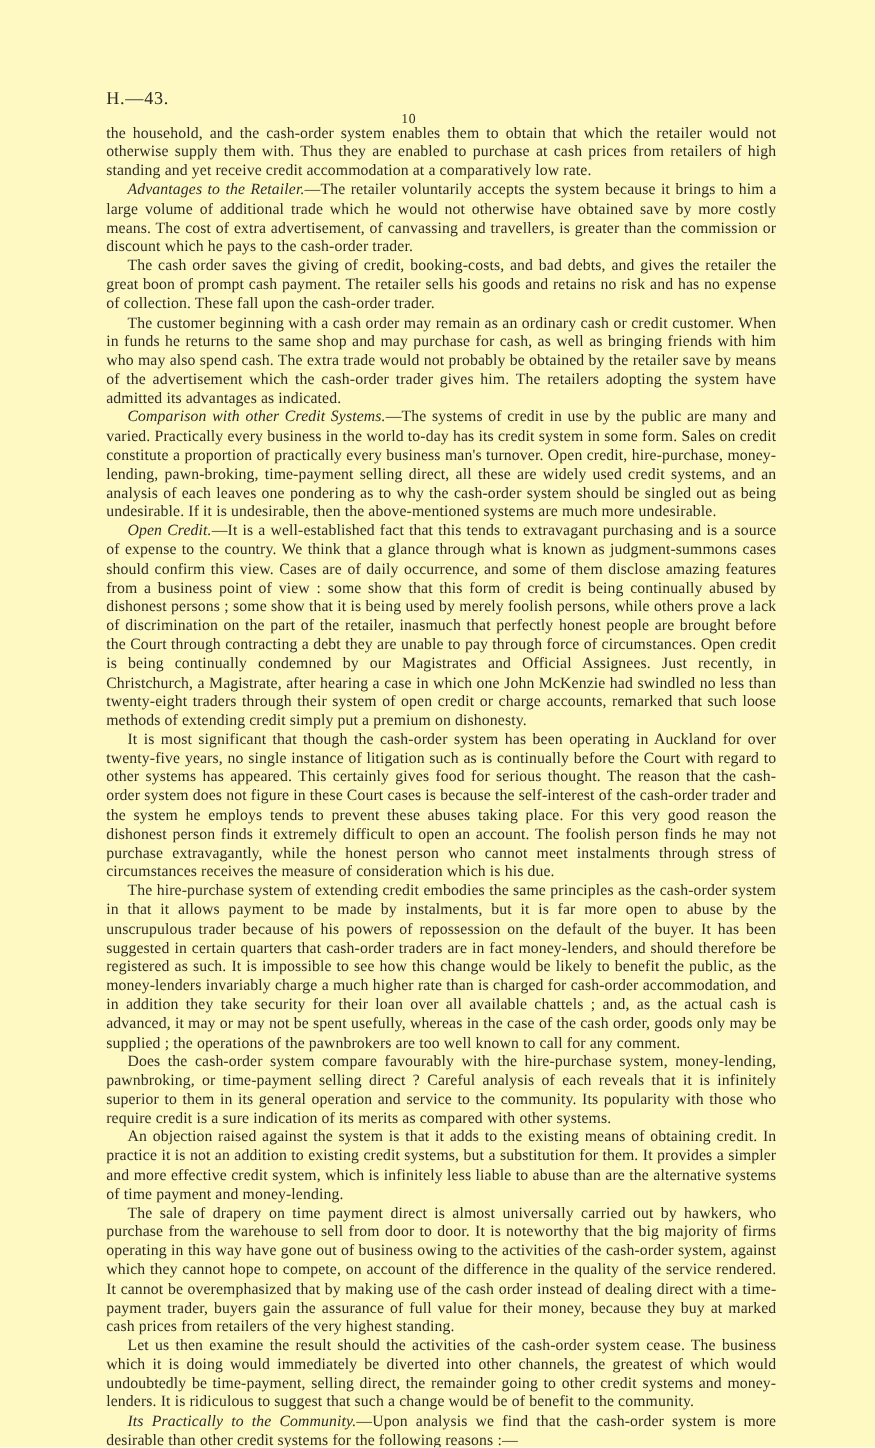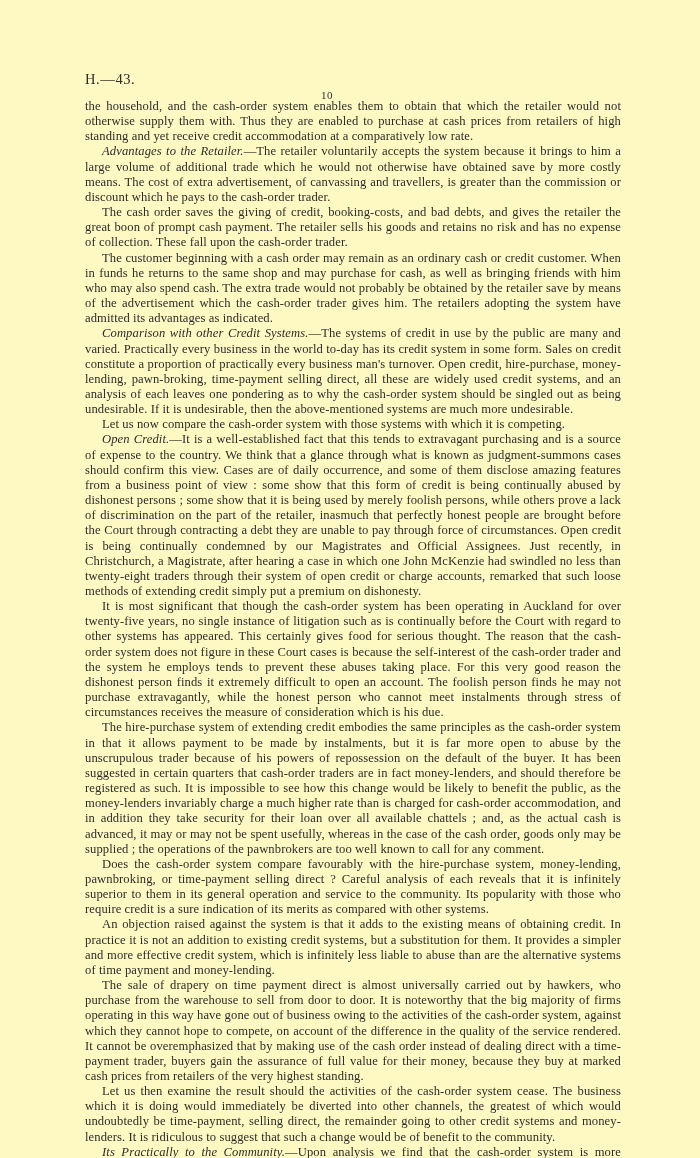--- a/index.html
+++ b/index.html
@@ -69,21 +69,20 @@
   <div class="page-header">
     <span class="doc-ref">H.—43.</span>
     <span class="page-num">10</span>
   </div>
   <div class="doc-body">
       <p class="para">the household, and the cash-order system enables them to obtain that which the retailer would not otherwise supply them with.  Thus they are enabled to purchase at cash prices from retailers of high standing and yet receive credit accommodation at a comparatively low rate.</p>
       <p class="para indent"><em class="lead">Advantages to the Retailer.</em>—The retailer voluntarily accepts the system because it brings to him a large volume of additional trade which he would not otherwise have obtained save by more costly means.  The cost of extra advertisement, of canvassing and travellers, is greater than the commission or discount which he pays to the cash-order trader.</p>
       <p class="para indent">The cash order saves the giving of credit, booking-costs, and bad debts, and gives the retailer the great boon of prompt cash payment.  The retailer sells his goods and retains no risk and has no expense of collection.  These fall upon the cash-order trader.</p>
       <p class="para indent">The customer beginning with a cash order may remain as an ordinary cash or credit customer. When in funds he returns to the same shop and may purchase for cash, as well as bringing friends with him who may also spend cash.  The extra trade would not probably be obtained by the retailer save by means of the advertisement which the cash-order trader gives him.  The retailers adopting the system have admitted its advantages as indicated.</p>
       <p class="para indent"><em class="lead">Comparison with other Credit Systems.</em>—The systems of credit in use by the public are many and varied.  Practically every business in the world to-day has its credit system in some form.  Sales on credit constitute a proportion of practically every business man's turnover.  Open credit, hire-purchase, money-lending, pawn-broking, time-payment selling direct, all these are widely used credit systems, and an analysis of each leaves one pondering as to why the cash-order system should be singled out as being undesirable.  If it is undesirable, then the above-mentioned systems are much more undesirable.</p>
-      <p class="para indent">Let us now compare the cash-order system with those systems with which it is competing.</p>
       <p class="para indent"><em class="lead">Open Credit.</em>—It is a well-established fact that this tends to extravagant purchasing and is a source of expense to the country.   We think that a glance through what is known as judgment-summons cases should confirm this view.  Cases are of daily occurrence, and some of them disclose amazing features from a business point of view :  some show that this form of credit is being continually abused by dishonest persons ;  some show that it is being used by merely foolish persons, while others prove a lack of discrimination on the part of the retailer, inasmuch that perfectly honest people are brought before the Court through contracting a debt they are unable to pay through force of circumstances. Open credit is being continually condemned by our Magistrates and Official Assignees.  Just recently, in Christchurch, a Magistrate, after hearing a case in which one John McKenzie had swindled no less than twenty-eight traders through their system of open credit or charge accounts, remarked that such loose methods of extending credit simply put a premium on dishonesty.</p>
       <p class="para indent">It is most significant that though the cash-order system has been operating in Auckland for over twenty-five years, no single instance of litigation such as is continually before the Court with regard to other systems has appeared.  This certainly gives food for serious thought.  The reason that the cash-order system does not figure in these Court cases is because the self-interest of the cash-order trader and the system he employs tends to prevent these abuses taking place.  For this very good reason the dishonest person finds it extremely difficult to open an account.  The foolish person finds he may not purchase extravagantly, while the honest person who cannot meet instalments through stress of circumstances receives the measure of consideration which is his due.</p>
       <p class="para indent">The hire-purchase system of extending credit embodies the same principles as the cash-order system in that it allows payment to be made by instalments, but it is far more open to abuse by the unscrupulous trader because of his powers of repossession on the default of the buyer.  It has been suggested in certain quarters that cash-order traders are in fact money-lenders, and should therefore be registered as such.  It is impossible to see how this change would be likely to benefit the public, as the money-lenders invariably charge a much higher rate than is charged for cash-order accommodation, and in addition they take security for their loan over all available chattels ;  and, as the actual cash is advanced, it may or may not be spent usefully, whereas in the case of the cash order, goods only may be supplied ;  the operations of the pawnbrokers are too well known to call for any comment.</p>
       <p class="para indent">Does the cash-order system compare favourably with the hire-purchase system, money-lending, pawnbroking, or time-payment selling direct ?  Careful analysis of each reveals that it is infinitely superior to them in its general operation and service to the community.  Its popularity with those who require credit is a sure indication of its merits as compared with other systems.</p>
       <p class="para indent">An objection raised against the system is that it adds to the existing means of obtaining credit. In practice it is not an addition to existing credit systems, but a substitution for them.   It provides a simpler and more effective credit system, which is infinitely less liable to abuse than are the alternative systems of time payment and money-lending.</p>
       <p class="para indent">The sale of drapery on time payment direct is almost universally carried out by hawkers, who purchase from the warehouse to sell from door to door.   It is noteworthy that the big majority of firms operating in this way have gone out of business owing to the activities of the cash-order system, against which they cannot hope to compete, on account of the difference in the quality of the service rendered. It cannot be overemphasized that by making use of the cash order instead of dealing direct with a time-payment trader, buyers gain the assurance of full value for their money, because they buy at marked cash prices from retailers of the very highest standing.</p>
       <p class="para indent">Let us then examine the result should the activities of the cash-order system cease.   The business which it is doing would immediately be diverted into other channels, the greatest of which would undoubtedly be time-payment, selling direct, the remainder going to other credit systems and money-lenders.   It is ridiculous to suggest that such a change would be of benefit to the community.</p>
       <p class="para indent"><em class="lead">Its Practically to the Community.</em>—Upon analysis we find that the cash-order system is more desirable than other credit systems for the following reasons :—</p>
     </div>
 </div>

